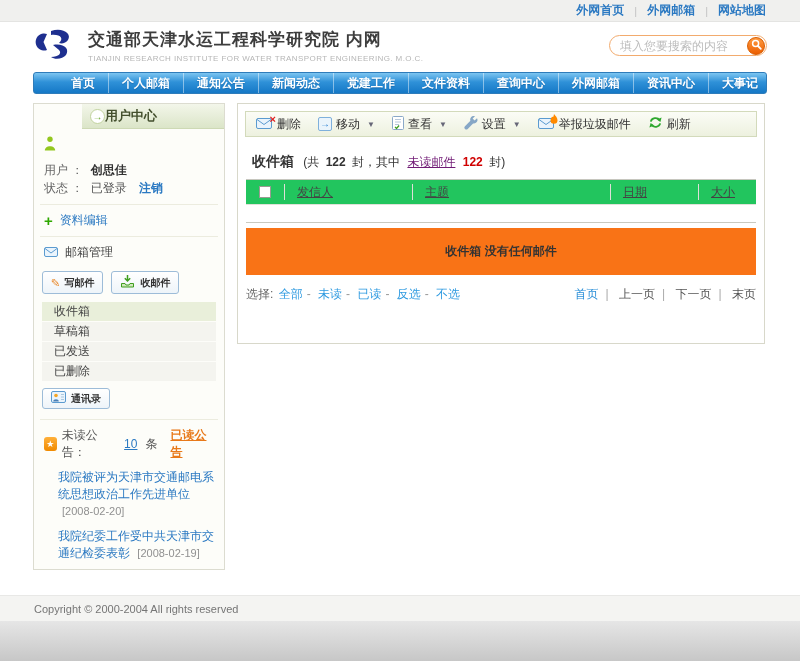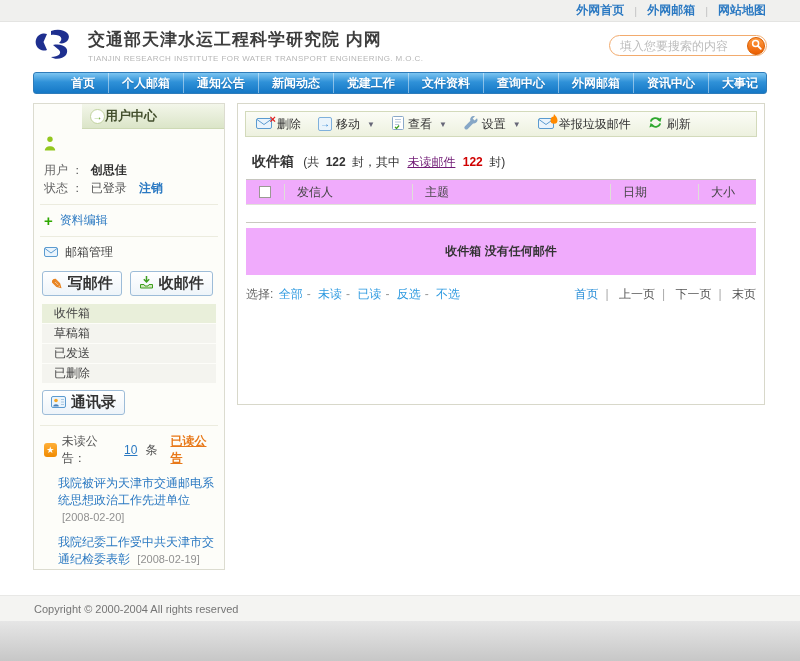--- a/index.html
+++ b/index.html
@@ -54,22 +54,22 @@
   .user-name { font-weight:bold; color:#333; margin-left:4px; }
   .status-val { color:#555; margin-left:4px; }
   .logout-link { color:#2b79c2; font-weight:bold; text-decoration:none; margin-left:9px; }
   .side-div { border-top:1px solid #ececdf; margin:0 6px; }
   .side-row { display:flex; align-items:center; gap:7px; padding:7px 10px; font-size:12px; color:#444; }
   .link-blue { color:#2b79c2; text-decoration:none; }
   .plus-icon { color:#2fa800; font-weight:bold; font-size:15px; line-height:12px; }
   .plus-icon::before { content:"+"; }
   .mail-buttons { display:flex; gap:8px; padding:3px 8px 8px; }
   .btn-white { display:inline-flex; align-items:center; gap:5px; border:1px solid #9dbcd8; border-radius:3px;
-               background:linear-gradient(#ffffff,#eef4f9); padding:2px 8px; font-size:15px; font-weight:bold;
-               color:#333; cursor:pointer; font-family:Liberation Sans, sans-serif; }
+               background:linear-gradient(#ffffff,#eef4f9); padding:2px 8px; font-size:10px; font-weight:bold;
+               color:#333; cursor:pointer; font-family:Liberation Mono, monospace; }
   .pencil-icon { color:#e8821e; font-size:14px; line-height:12px; }
   .pencil-icon::before { content:"✎"; }
   .folders { padding:0 8px; }
   .folder { height:19px; line-height:19px; margin-bottom:1px; background:#f4f4ef; padding-left:12px;
             font-size:12px; color:#444; cursor:pointer; }
   .folder.active { background:#e9efda; }
   .contacts-row { padding:6px 8px 4px; }
   .ann { padding:7px 10px 0; font-size:12px; color:#555; }
   .ann-head { display:flex; align-items:center; gap:5px; }
   .star-icon { width:14px; height:14px; background:linear-gradient(#ffb03a,#f08a00); border-radius:3px;
@@ -82,50 +82,50 @@
   .notice .date { color:#909090; font-size:11px; margin-left:4px; }
   .post-btn { margin:11px 0 7px 14px; display:inline-flex; align-items:center; gap:6px;
               border:1px solid #93c048; border-radius:4px;
               background:linear-gradient(#f3fade,#c6df7e 60%,#a9cf58);
               padding:2px 11px; font-size:13px; font-weight:bold; color:#e99a00;
               cursor:pointer; text-shadow:0 1px 0 #fff; font-family:inherit; }
   .play::before { content:"▶"; }
   .play { color:#9cba3e; font-size:10px; }
 
   
-  .main { width:528px; border:1px solid #d8d8ca; background:#fff; height:302px; }
+  .main { width:528px; border:1px solid #d8d8ca; background:#fff; height:241px; }
   .toolbar { margin:7px; height:26px; border:1px solid #d3dabb;
              background:linear-gradient(#fbfcf6,#edf1df);
              display:flex; align-items:center; padding:0 10px; font-size:12px; color:#333; }
   .tool { display:flex; align-items:center; gap:4px; margin-right:17px; cursor:pointer; white-space:nowrap; }
   .caret { font-size:8px; color:#667; margin-left:3px; }
   .caret::before { content:"▼"; }
   .env-wrap { position:relative; display:inline-block; width:17px; height:12px; }
   .xmark { position:absolute; top:-4px; right:-3px; color:#e02020; font-weight:bold; font-size:11px; line-height:10px; }
   .xmark::before { content:"×"; }
   .flame { position:absolute; top:-5px; right:-3px; }
   .move-box { width:14px; height:14px; border:1px solid #7fb0dc; background:#eaf4fc; color:#2a7fd0;
               font-weight:bold; font-size:10px; line-height:12px; text-align:center; border-radius:2px; }
   .move-box::before { content:"→"; }
   .inbox-head { padding:9px 14px 8px; font-size:12px; color:#333; }
   .inbox-title { font-size:14px; font-weight:bold; margin-right:6px; }
   .bold-num { font-weight:bold; margin:0 3px; }
   .green-link { color:#701a75; text-decoration:underline; margin:4px 4px; }
   .red-num { color:#d00000; font-weight:bold; margin-right:3px; }
-  .mail-table-head { margin:0 8px; display:flex; align-items:center; height:26px; background:#f0abfc;
-                     border-top:1px solid #c6c6be; border-bottom:1px solid #e1e1d9; font-size:12px; color:#444; }
+  .mail-table-head { margin:0 8px; display:flex; align-items:center; height:26px; background:#22c55e;
+                     border-top:1px solid #c6c6be; border-bottom:1px solid #e1e1d9; font-size:12px; color:#444;text-decoration:underline; }
   .col { padding-left:12px; border-left:1px solid #dfdfd7; height:16px; line-height:16px; }
   .col.check { width:38px; border-left:none; display:flex; align-items:center; justify-content:center; padding:0; }
   .col.sender { width:128px; }
   .col.subject { width:198px; }
   .col.date { width:88px; }
   .col.size { flex:1; }
   .checkbox { width:12px; height:12px; border:1px solid #9a9a92; background:#fff; display:inline-block; cursor:pointer; }
   .split-line { border-top:1px solid #c9c9c0; margin:17px 8px 5px; }
-  .empty-box { margin:0 8px; height:47px; background:#f0abfc; display:flex; align-items:center; justify-content:center;
+  .empty-box { margin:0 8px; height:47px; background:#f97316; display:flex; align-items:center; justify-content:center;
                font-size:12px; font-weight:bold; color:#333; }
   .table-foot { margin:11px 8px 0; display:flex; justify-content:space-between; align-items:center;
                 font-size:12px; color:#666; }
   .sel-link { color:#2e9ae0; text-decoration:none; margin:0 2px; }
   .dash { color:#999; margin:0 2px; }
   .dash::before { content:"-"; }
   .pager a { text-decoration:none; color:#555; }
   .pager a.first { color:#2a8fd8; }
   .psep { color:#aaa; margin:0 7px; }
   .psep::before { content:"|"; }

